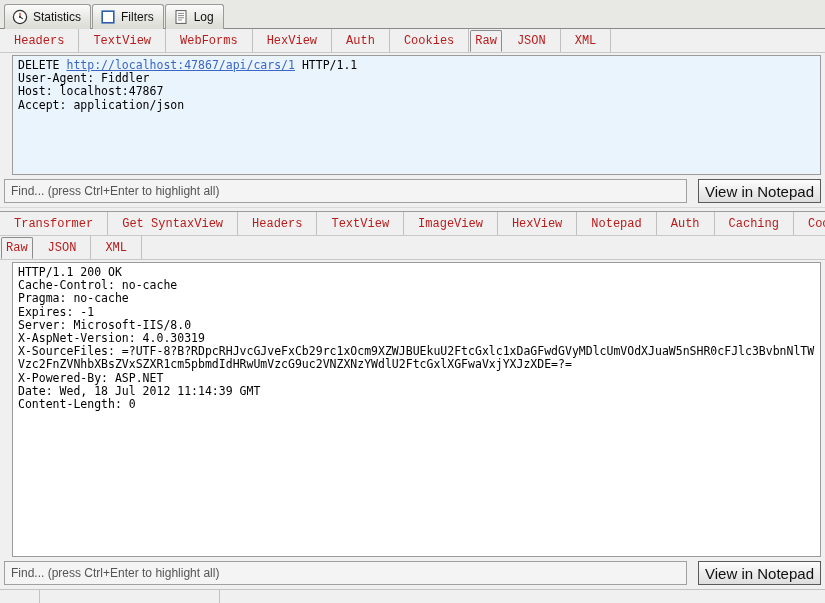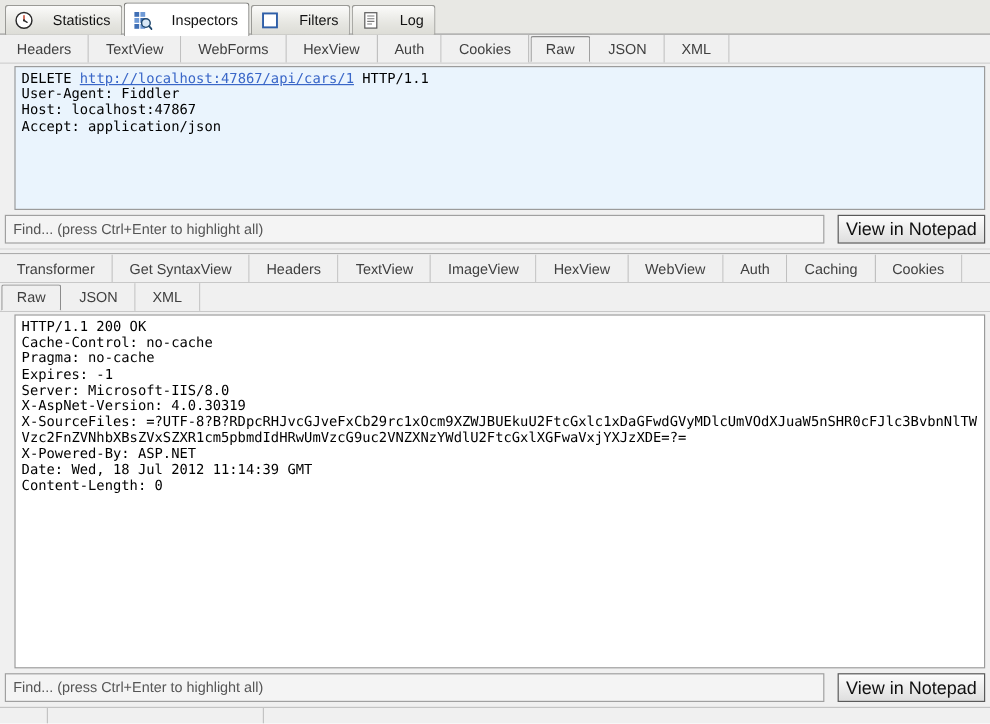--- a/index.html
+++ b/index.html
@@ -32,21 +32,21 @@
     border-bottom: 1px solid #8a8a8a;
     display: flex;
     align-items: flex-end;
     padding-left: 4px;
     box-sizing: border-box;
   }
   .main-tab {
     height: 25px;
     display: flex;
     align-items: center;
-    gap: 16px;
+    gap: 5px;
     padding: 0 9px 0 7px;
     margin-right: 1px;
     background: linear-gradient(to bottom, #fbfbfa 0%, #e6e6e1 60%, #dcdcd6 100%);
     border: 1px solid #9a9a96;
     border-bottom: none;
     border-radius: 3px 3px 0 0;
     box-sizing: border-box;
     font-size: 12px;
     color: #111;
     white-space: nowrap;
@@ -97,33 +97,34 @@
     align-items: stretch;
     box-sizing: border-box;
     border-bottom: 1px solid #c8c8c8;
   }
   .subtab {
     display: flex;
     align-items: center;
     justify-content: center;
     padding: 0 14px;
     font-size: 12px;
-    color: #404040;
+    color: #b91c1c;
     border-right: 1px solid #c0c0c0;
     box-sizing: border-box;
     white-space: nowrap;
     background: #f0f0f0;
+    font-family: Liberation Mono, monospace;
   }
   .subtab.selected {
     background: #f0f0f0;
     border: 1px solid #8c8c8c;
     border-bottom-color: #f0f0f0;
     border-radius: 2px 2px 0 0;
     margin: 1px 1px 0 1px;
-    padding: 0 12px;
+    padding: 0 4px;
   }
   .subtabs-filler { flex: 1 1 auto; border-right: none; }
 
   
   .textbox {
     flex: 1 1 auto;
     margin: 2px 4px 0 12px;
     background: #ffffff;
     border: 1px solid #9b9b9b;
     box-sizing: border-box;
@@ -211,35 +212,20 @@
         <svg class="ico-svg" viewBox="0 0 16 16">
           <circle cx="8" cy="8" r="6.6" fill="#ffffff" stroke="#2b2b2b" stroke-width="1.2"></circle>
           <path d="M8 8 L8 4.2" stroke="#c23b22" stroke-width="1.2" stroke-linecap="round"></path>
           <path d="M8 8 L10.6 9.6" stroke="#2b2b2b" stroke-width="1.1" stroke-linecap="round"></path>
           <circle cx="8" cy="8" r="0.9" fill="#2b2b2b"></circle>
         </svg>
       </span>
       <span>Statistics</span>
     </div>
 
-    <div class="main-tab selected">
-      <span class="tab-ico">
-        <svg class="ico-svg" viewBox="0 0 16 16">
-          <rect x="1" y="1" width="4" height="4" fill="#3f6fb5"></rect>
-          <rect x="6" y="1" width="4" height="4" fill="#6f9ad6"></rect>
-          <rect x="1" y="6" width="4" height="4" fill="#6f9ad6"></rect>
-          <rect x="6" y="6" width="4" height="4" fill="#3f6fb5"></rect>
-          <rect x="1" y="11" width="4" height="4" fill="#3f6fb5"></rect>
-          <rect x="6" y="11" width="4" height="4" fill="#6f9ad6"></rect>
-          <circle cx="10.6" cy="10.2" r="3.6" fill="#d9e8f7" stroke="#20486f" stroke-width="1.2"></circle>
-          <path d="M13.2 12.8 L15.4 15.2" stroke="#20486f" stroke-width="1.6" stroke-linecap="round"></path>
-        </svg>
-      </span>
-      <span>Inspectors</span>
-    </div>
 
 
 
     <div class="main-tab">
       <span class="tab-ico">
         <svg class="ico-svg" viewBox="0 0 16 16">
           <rect x="2.2" y="2.2" width="11.6" height="11.6" fill="#ffffff" stroke="#2f5fa8" stroke-width="1.6"></rect>
         </svg>
       </span>
       <span>Filters</span>
@@ -324,21 +310,21 @@
       <div class="subtab">
           <span>TextView</span>
         </div>
       <div class="subtab">
           <span>ImageView</span>
         </div>
       <div class="subtab">
           <span>HexView</span>
         </div>
       <div class="subtab">
-          <span>WebView</span>
+          <span>Notepad</span>
         </div>
       <div class="subtab">
           <span>Auth</span>
         </div>
       <div class="subtab">
           <span>Caching</span>
         </div>
       <div class="subtab">
           <span>Cookies</span>
         </div>

